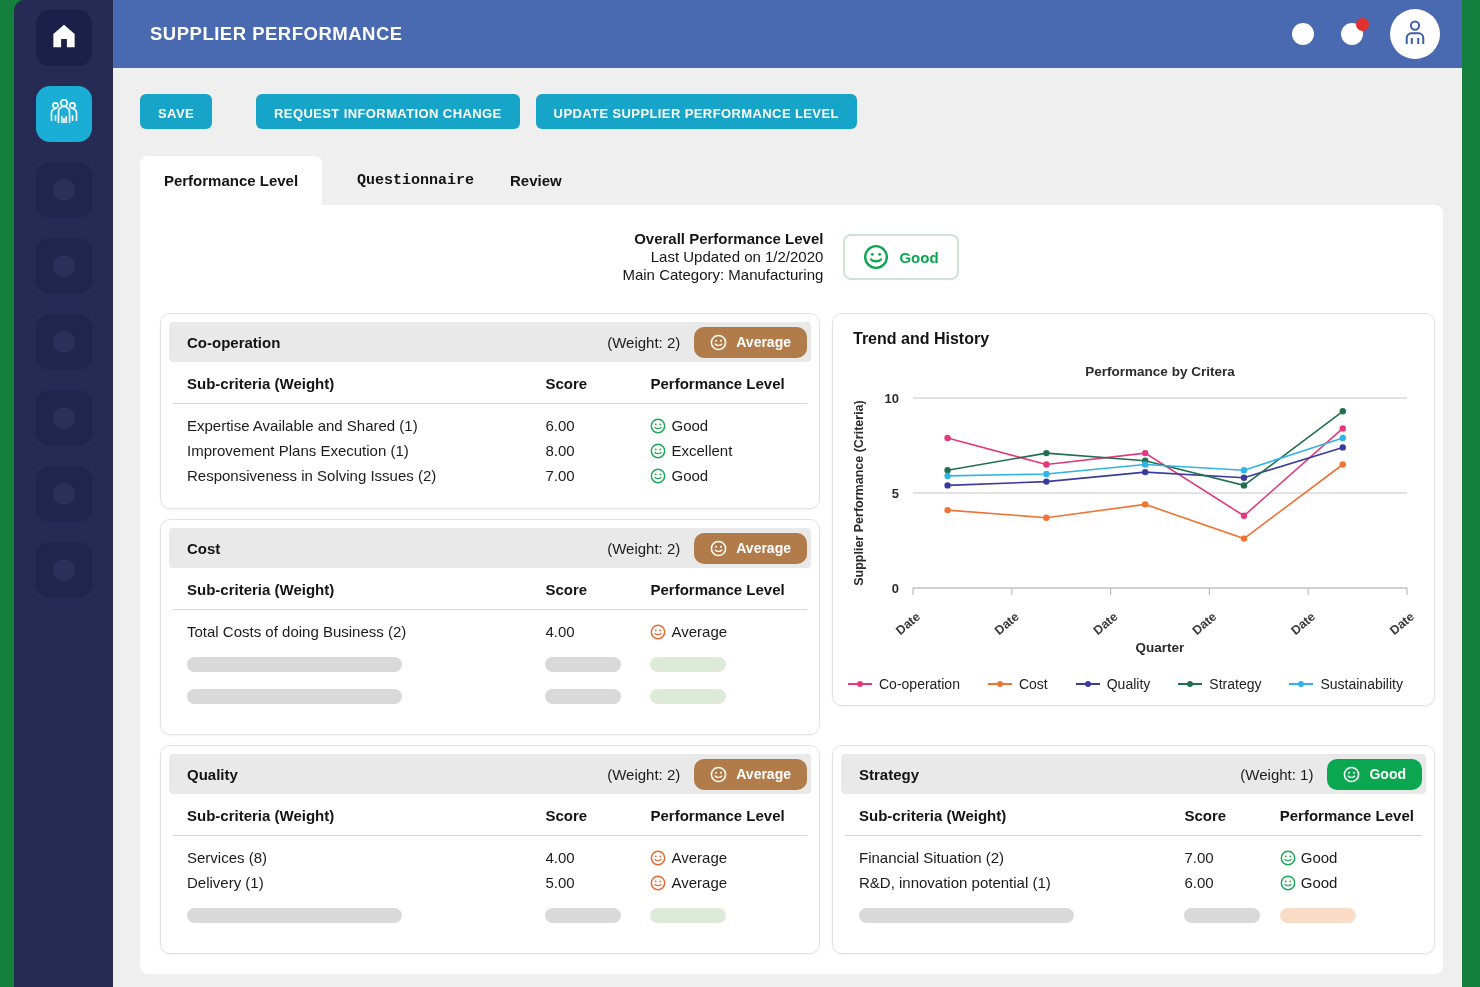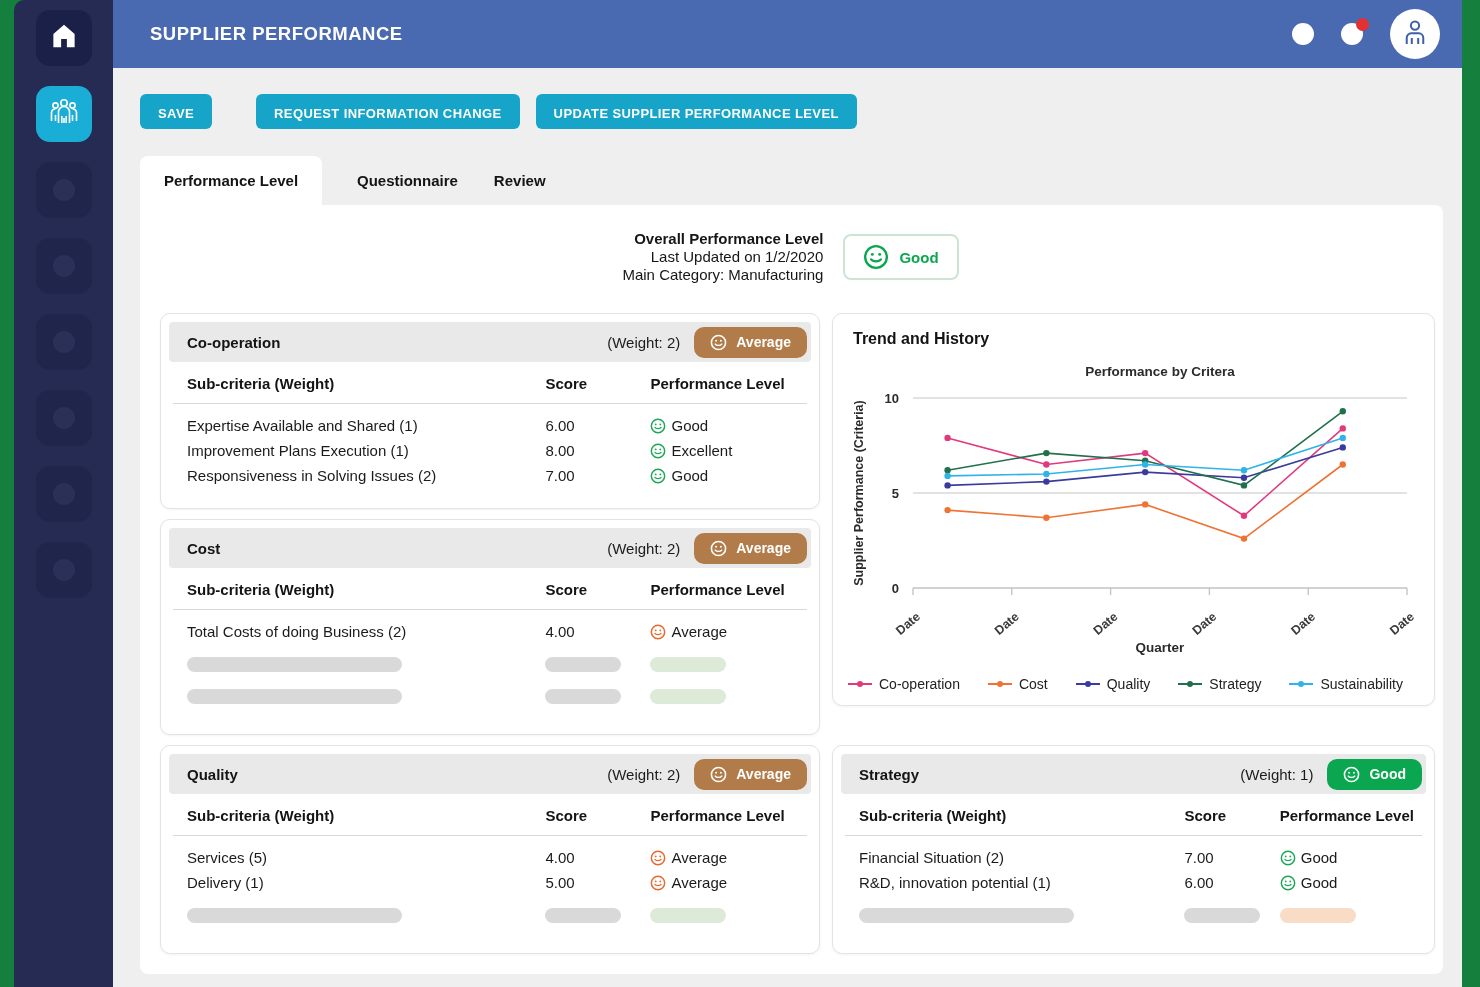--- a/index.html
+++ b/index.html
@@ -33,21 +33,21 @@
   .content { padding:26px 0 0 27px; }
   .toolbar { display:flex; align-items:center; }
   .btn { height:35px; border:none; border-radius:6px; background:#16a4c8; color:#fff; font-weight:bold;
          font-size:13px; letter-spacing:.4px; padding:12px 18px; cursor:pointer; font-family:inherit; }
   .btn.save { margin-right:44px; }
   .btn.update { margin-left:16px; }
 
   .tabs { display:flex; align-items:stretch; margin-top:27px; height:49px; }
   .tab { display:flex; align-items:center; font-weight:bold; font-size:15px; color:#141414; cursor:pointer; }
   .tab.active { background:#fff; border-radius:8px 8px 0 0; width:182px; justify-content:center; }
-  .tab.t2 { margin-left:35px; }
+  .tab.t2 { margin-left:35px;font-family:Liberation Mono, monospace; }
   .tab.t3 { margin-left:36px; }
 
   .sheet { background:#fff; width:1303px; min-height:716px; border-radius:0 8px 8px 8px;
            padding:25px 12px 20px 10px; }
 
   
   .overall { display:flex; justify-content:center; align-items:center; gap:20px; margin-bottom:29px; }
   .overall-text { text-align:right; font-size:15px; line-height:18px; color:#161616; }
   .overall-text .b { font-weight:bold; }
   .overall-badge { display:flex; align-items:center; gap:10px; border:2px solid #cde4d2; border-radius:8px;
@@ -434,21 +434,21 @@
               </span>
             </div>
             <div class="card-table-head">
               <span>Sub-criteria (Weight)</span>
               <span>Score</span>
               <span>Performance Level</span>
             </div>
             <div class="card-divider"></div>
             <div class="card-rows">
                 <div class="t-row">
-           <span class="cell">Services (5)</span>
+           <span class="cell">Services (8)</span>
            <span class="cell">4.00</span>
            <span class="cell perf">
              <span class="smiley" style="color:#e8682f">
                       <svg viewBox="0 0 24 24" fill="none">
   <circle cx="12" cy="12" r="10" stroke="currentColor" stroke-width="2.2"></circle>
   <circle cx="8.6" cy="9.6" r="1.35" fill="currentColor"></circle>
   <circle cx="15.4" cy="9.6" r="1.35" fill="currentColor"></circle>
   <path d="M7.4 14.2 c1.6 2.4 7.6 2.4 9.2 0" stroke="currentColor" stroke-width="2" stroke-linecap="round"></path>
 </svg>
                     </span>Average

